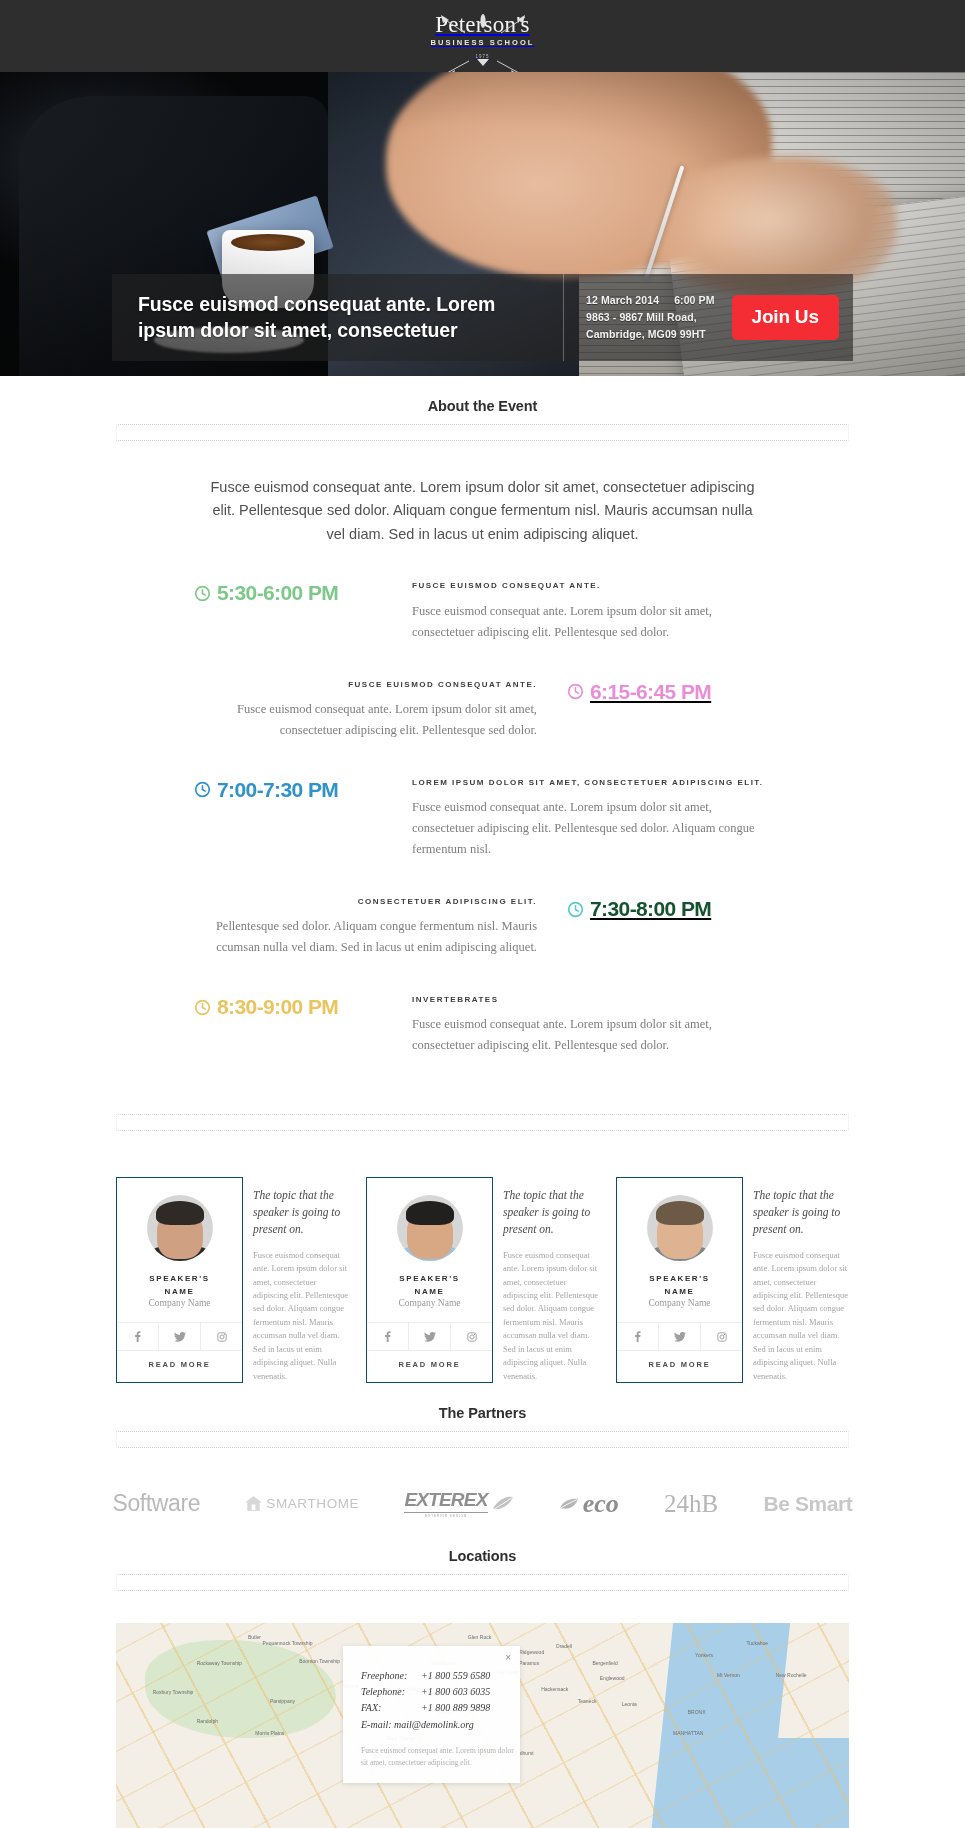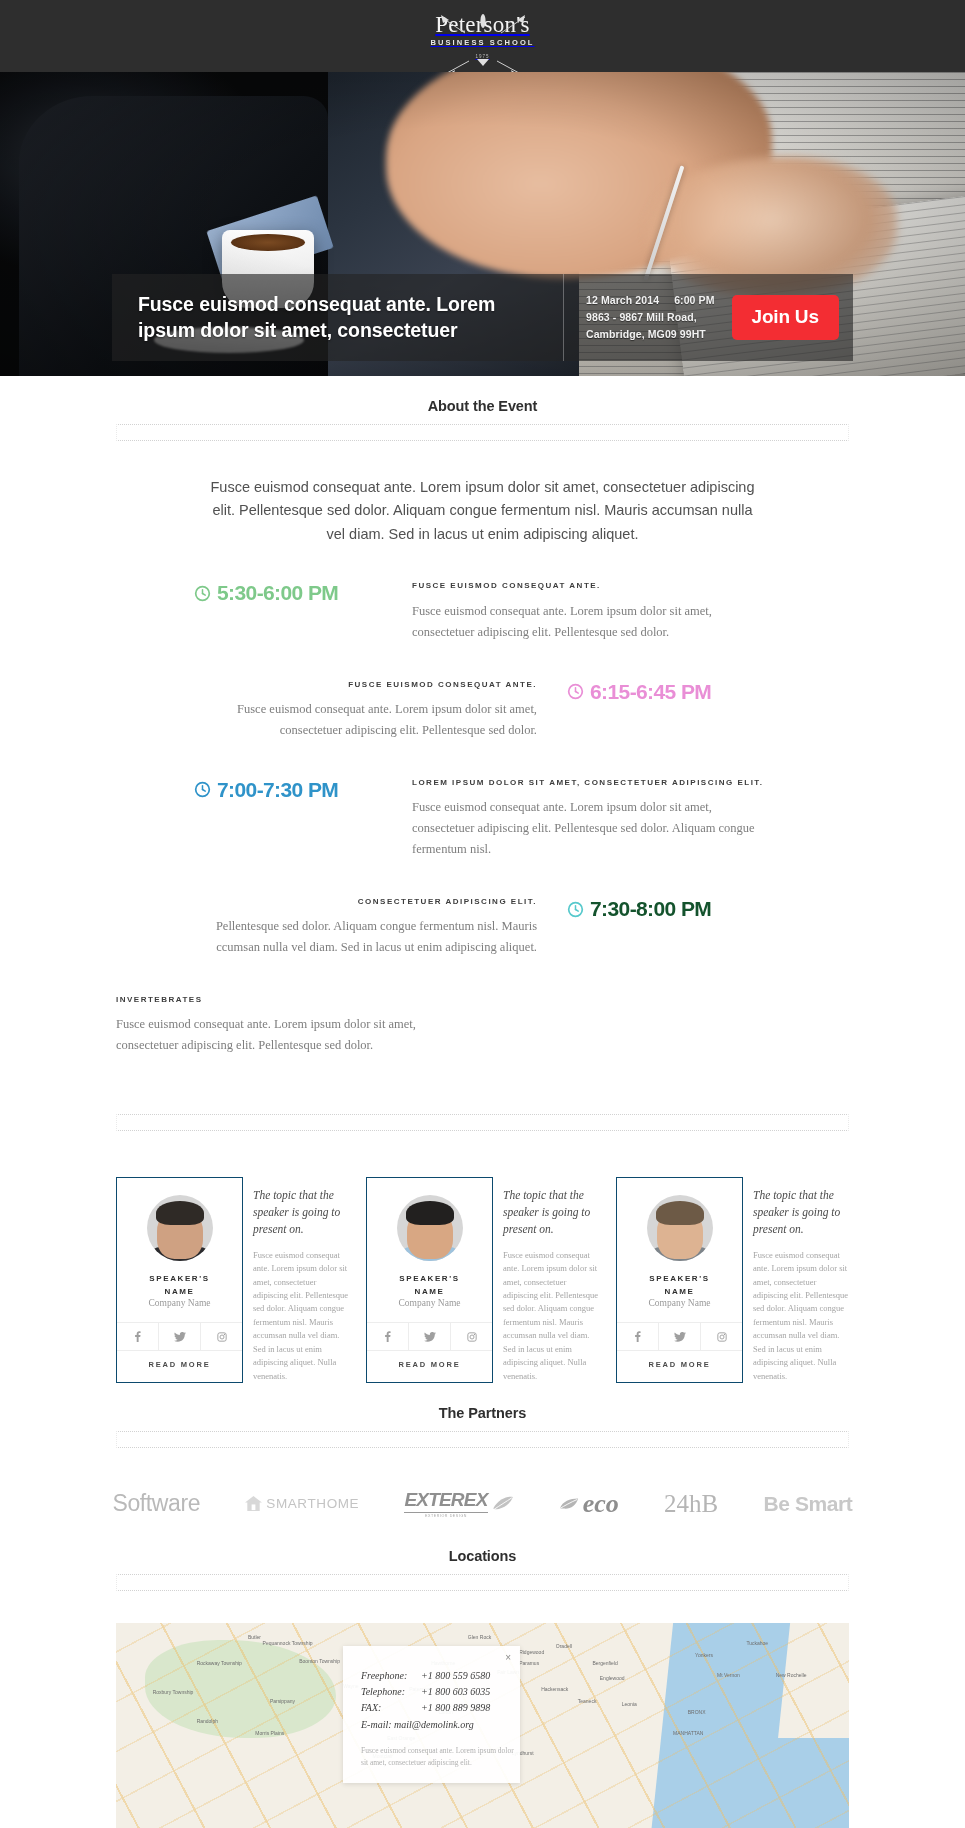--- a/index.html
+++ b/index.html
@@ -232,21 +232,21 @@
   }
   .sched-row.right { flex-direction: row-reverse; }
   .sched-time {
     flex: 0 0 296px;
     display: flex;
     align-items: center;
     gap: 6px;
     padding-top: 1px;
   }
   .sched-row.left .sched-time { justify-content: flex-start; padding-left: 78px; }
-  .sched-row.right .sched-time { justify-content: flex-start; padding-left: 14px; }
+  .sched-row.right .sched-time { justify-content: flex-start; padding-left: 14px; text-decoration: underline; }
   .sched-time .label {
     font-size: 21px;
     font-weight: bold;
     letter-spacing: -.6px;
     white-space: nowrap;
   }
   .clock { flex: 0 0 auto; display: block; }
   .sched-body { flex: 1 1 auto; }
   .sched-row.right .sched-body { text-align: right; padding-right: 16px; }
   .sched-cap {
@@ -552,20 +552,28 @@
               <line x1="10" y1="10" x2="13.2" y2="12" stroke="#57c9cc" stroke-width="1.8" stroke-linecap="round"></line>
             </svg>
             <span class="label" style="color:#14532d">7:30-8:00 PM</span>
           </div>
           <div class="sched-body">
             <div class="sched-cap">CONSECTETUER ADIPISCING ELIT.</div>
             <div class="sched-desc">Pellentesque sed dolor. Aliquam congue fermentum nisl. Mauris ccumsan nulla vel diam. Sed in lacus ut enim adipiscing aliquet.</div>
           </div>
         </div>
         <div class="sched-row left">
+          <div class="sched-time">
+            <svg class="clock" width="17" height="17" viewBox="0 0 20 20">
+              <circle cx="10" cy="10" r="8" fill="none" stroke="#e9c45f" stroke-width="2"></circle>
+              <line x1="10" y1="10" x2="10" y2="5.5" stroke="#e9c45f" stroke-width="1.8" stroke-linecap="round"></line>
+              <line x1="10" y1="10" x2="13.2" y2="12" stroke="#e9c45f" stroke-width="1.8" stroke-linecap="round"></line>
+            </svg>
+            <span class="label" style="color:#e9c45f">8:30-9:00 PM</span>
+          </div>
           <div class="sched-body">
             <div class="sched-cap">INVERTEBRATES</div>
             <div class="sched-desc">Fusce euismod consequat ante. Lorem ipsum dolor sit amet, consectetuer adipiscing elit. Pellentesque sed dolor.</div>
           </div>
         </div>
       </div>
   </section>
 
   <section>
     <div class="section-head">

